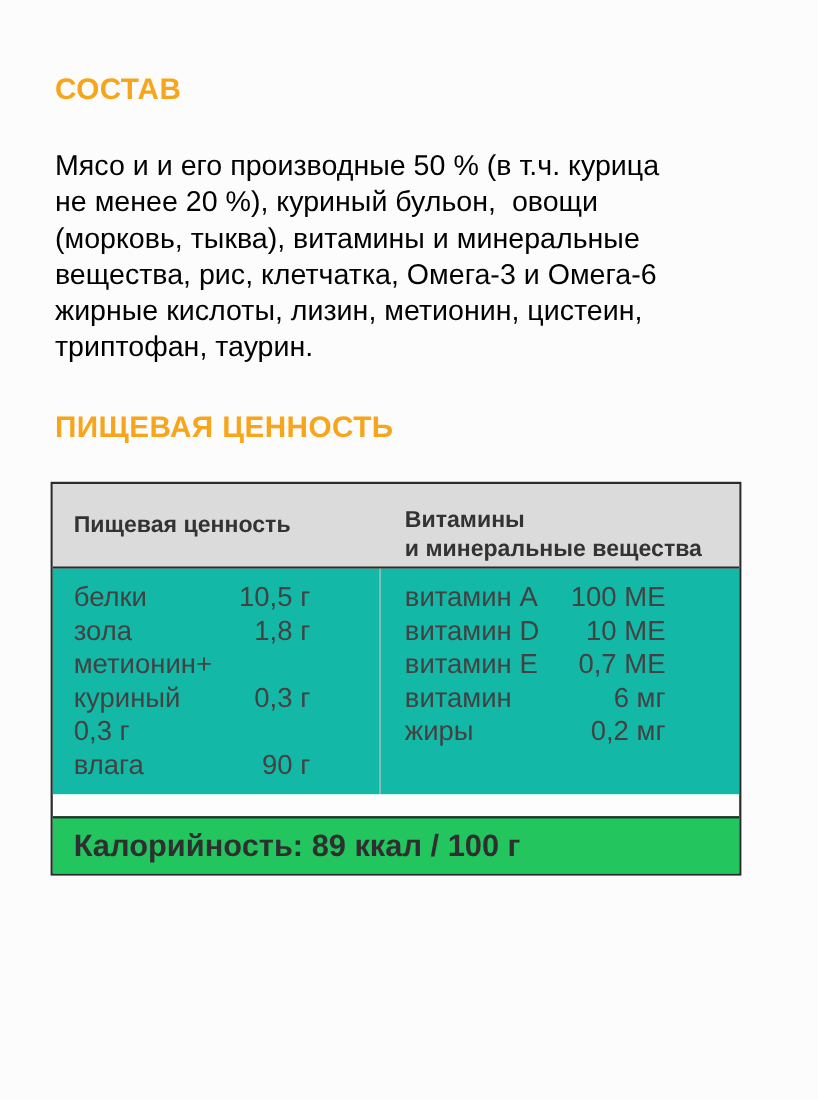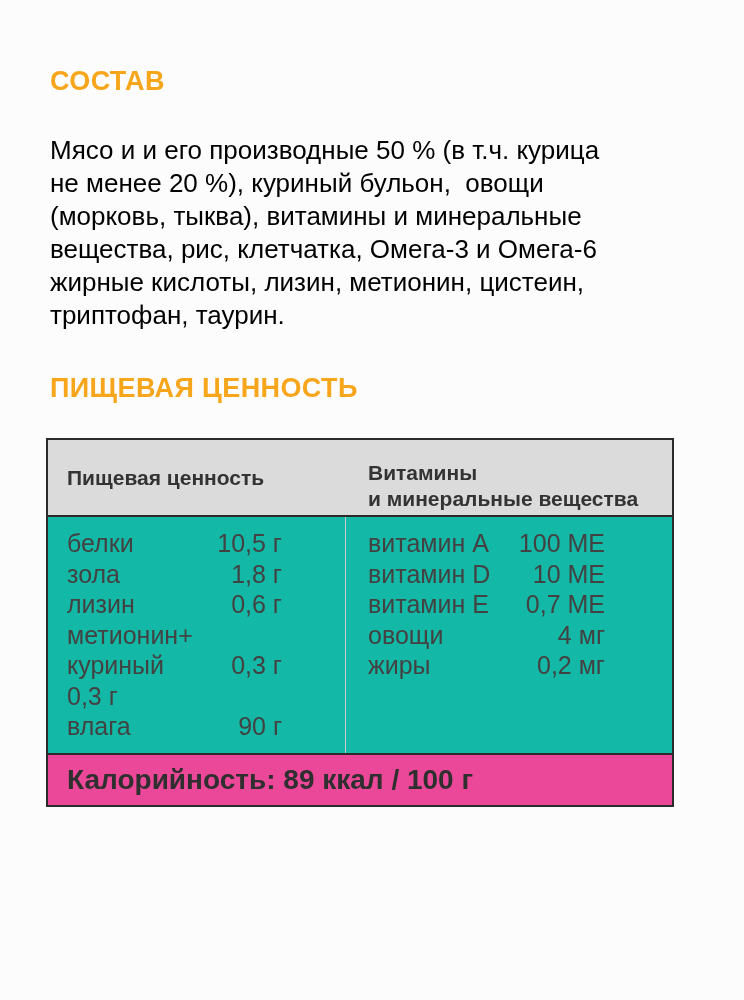--- a/index.html
+++ b/index.html
@@ -56,27 +56,28 @@
   .row {
     display: flex;
     justify-content: space-between;
     font-size: 25px;
     line-height: 30.5px;
     color: #424242;
   }
   .row .val { white-space: nowrap; text-align: left; }
 
   .tfoot {
-    background: #ec4899;
+    background: #22c55e;
     border-top: 2px solid #2b2b2b;
     padding: 8px 0 9px 19px;
     font-size: 28px;
     line-height: 33px;
     font-weight: 700;
     color: #2f2f2f;
+    margin-top: 20px;
   }
 </style>
 </head>
 <body>
 
 <div class="page">
 
   <section>
     <h2 class="section-heading">СОСТАВ</h2>
     <p class="composition-text">Мясо и и его производные 50 % (в т.ч. курица
@@ -103,24 +104,20 @@
         <div class="col col-left">
           <div class="row">
             <span class="lbl">белки</span>
             <span class="val">10,5 г</span>
           </div>
           <div class="row">
             <span class="lbl">зола</span>
             <span class="val">1,8 г</span>
           </div>
           <div class="row">
-            <span class="lbl">лизин</span>
-            <span class="val">0,6 г</span>
-          </div>
-          <div class="row">
             <span class="lbl">метионин+</span>
             <span class="val"></span>
           </div>
           <div class="row">
             <span class="lbl">куриный</span>
             <span class="val">0,3 г</span>
           </div>
           <div class="row">
             <span class="val">0,3 г</span>
           </div>
@@ -137,22 +134,22 @@
           </div>
           <div class="row">
             <span class="lbl">витамин D</span>
             <span class="val">10 МЕ</span>
           </div>
           <div class="row">
             <span class="lbl">витамин E</span>
             <span class="val">0,7 МЕ</span>
           </div>
           <div class="row">
-            <span class="lbl">овощи</span>
-            <span class="val">4 мг</span>
+            <span class="lbl">витамин</span>
+            <span class="val">6 мг</span>
           </div>
           <div class="row">
             <span class="lbl">жиры</span>
             <span class="val">0,2 мг</span>
           </div>
         </div>
 
       </div>
 
       <div class="tfoot">

